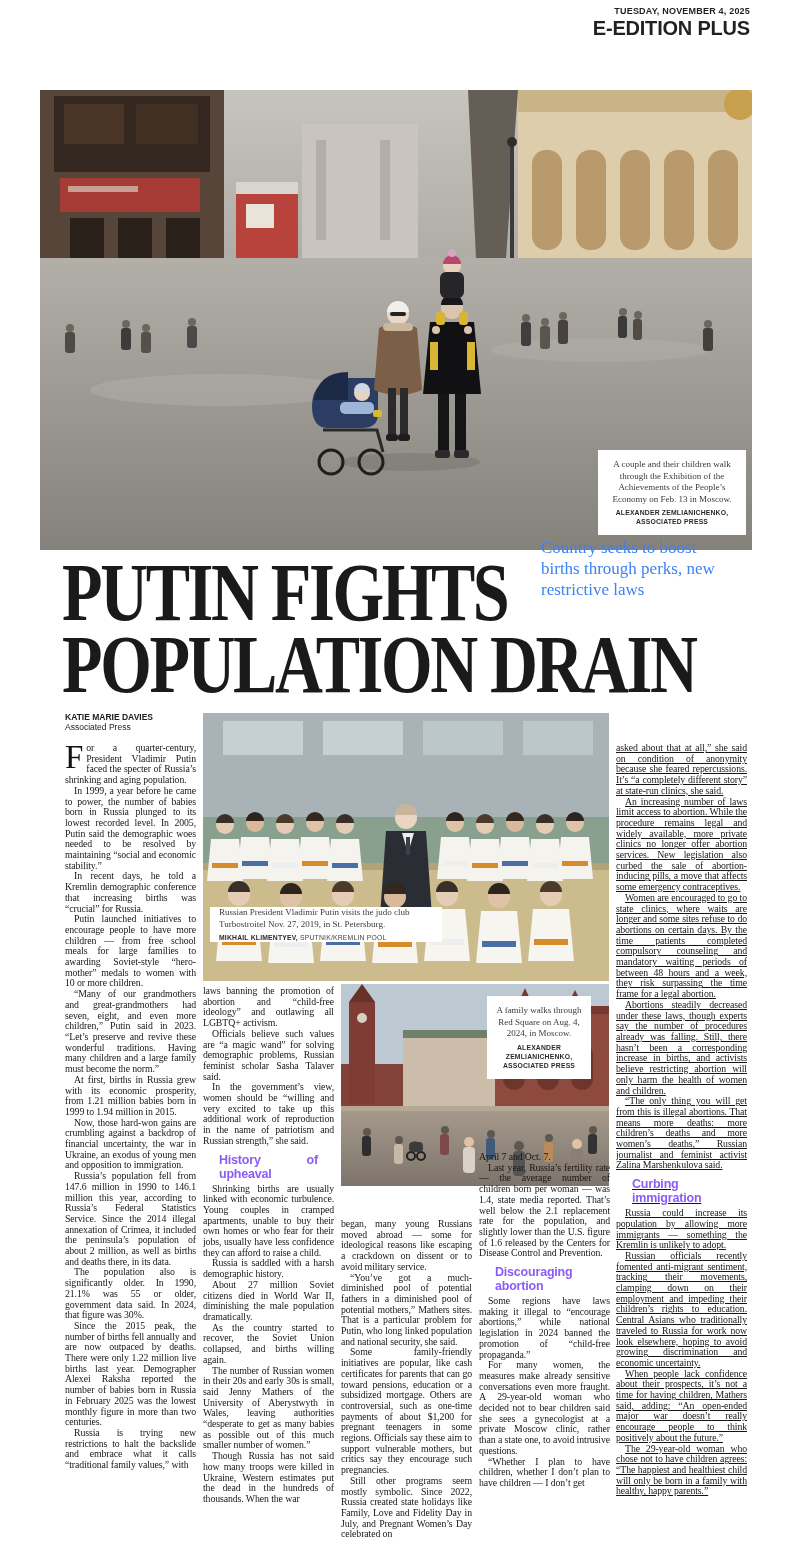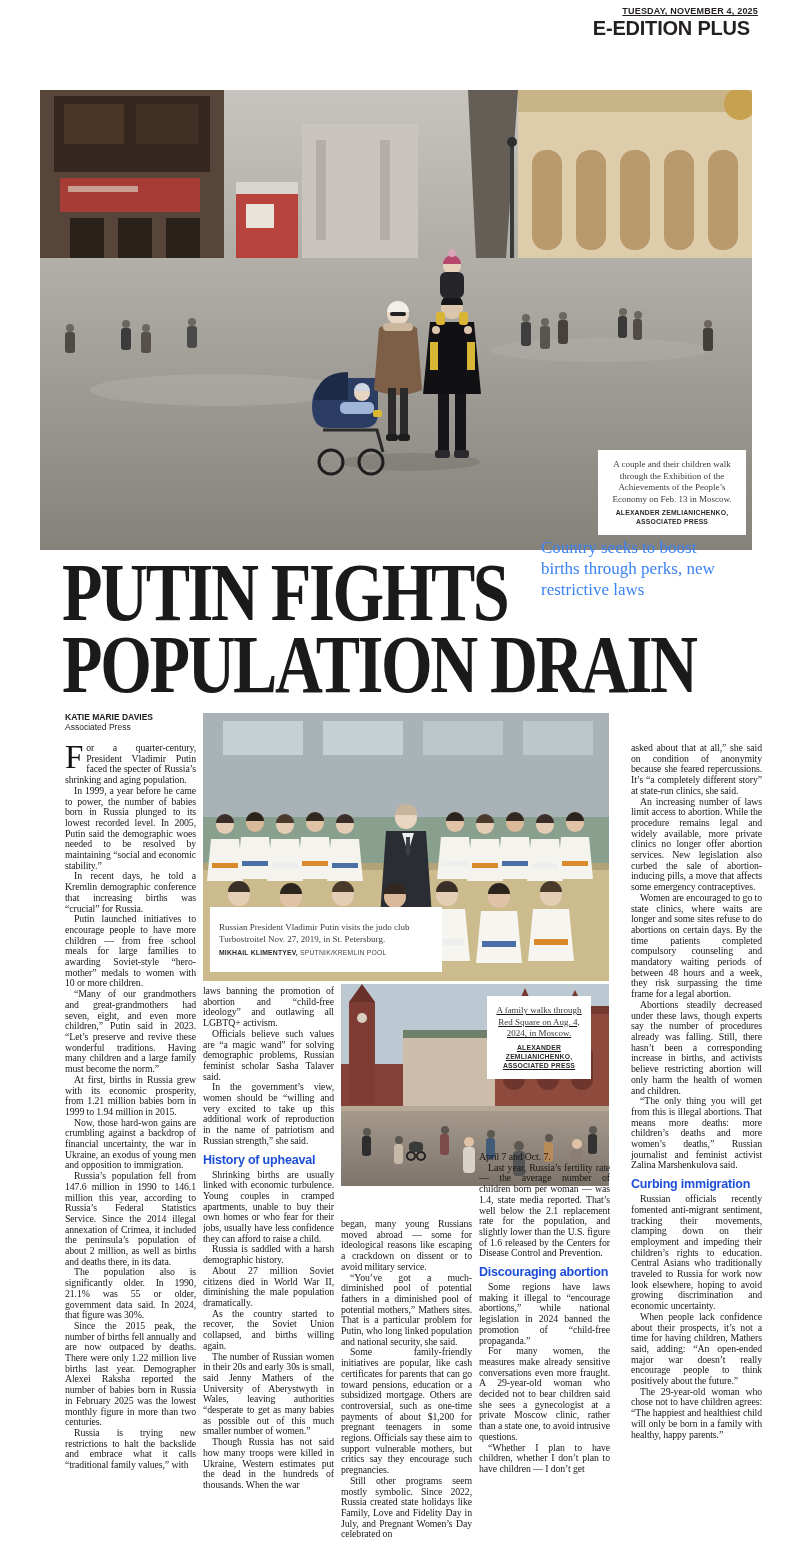--- a/index.html
+++ b/index.html
@@ -1,41 +1,41 @@
 <!DOCTYPE html>
 <html><head>
 <meta charset="utf-8">
 <style>
   html,body{margin:0;padding:0;background:#e9e9e9;}
   .page{position:relative;width:792px;height:1541px;background:#ffffff;margin:0 auto;
         font-family:"Liberation Serif",serif;color:#141414;overflow:hidden;}
 
   
-  .m-date{position:absolute;right:34px;top:6px;font:bold 9px/11px "Liberation Sans",sans-serif;
-          color:#231f20;letter-spacing:.2px;text-decoration:underline;}
+  .m-date{position:absolute;right:42px;top:6px;font:bold 9px/11px "Liberation Sans",sans-serif;
+          color:#231f20;letter-spacing:.2px;}
   .m-edition{position:absolute;right:42px;top:16px;font:bold 20px/24px "Liberation Sans",sans-serif;
           color:#231f20;letter-spacing:-.2px;}
   .section-label{position:absolute;left:0;top:64px;width:100%;text-align:center;
           font:bold 14px/16px "Liberation Sans",sans-serif;color:#231f20;letter-spacing:.4px;}
 
   
   .photo{position:absolute;overflow:hidden;background:#fde047;}
   .photo svg{display:block;width:100%;height:100%;}
   #lead-photo{left:40px;top:90px;width:712px;height:460px;}
   #judo-photo{left:203px;top:713px;width:406px;height:268px;}
   #rs-photo{left:341px;top:984px;width:268px;height:202px;}
 
   .capbox{position:absolute;background:#fff;box-sizing:border-box;}
   .cap{font:9px/11.5px "Liberation Serif",serif;color:#3a3a3a;}
   .credit{font:bold 6.8px/9px "Liberation Sans",sans-serif;color:#2b2b2b;letter-spacing:.2px;margin-top:3px;}
   .credit .org{font-weight:normal;color:#444;}
   .capbox.center{text-align:center;}
   #lead-capbox{left:558px;top:360px;width:148px;padding:9px 7px;}
-  #judo-capbox{left:7px;top:194px;width:232px;padding:15px 9px;text-align:left;}
-  #rs-capbox{left:146px;top:12px;width:104px;padding:9px 5px;text-decoration:underline;}
+  #judo-capbox{left:7px;top:194px;width:232px;padding:0 9px;text-align:left;}
+  #rs-capbox{left:146px;top:12px;width:104px;padding:9px 5px;}
 
   
   .hl{position:absolute;left:62px;font-family:"Liberation Serif",serif;font-weight:bold;
       font-size:83px;line-height:1;color:#1a1a1a;letter-spacing:-3px;white-space:nowrap;
       transform:scaleX(.8);transform-origin:0 0;}
   #hl1{top:551px;}
   #hl2{top:623px;}
   .deck{position:absolute;left:541px;top:537px;width:195px;
         font:17px/21px "Liberation Serif",serif;color:#3b82f6;}
 
@@ -43,26 +43,26 @@
   .by-author{position:absolute;left:65px;top:712px;font:bold 8.5px/10px "Liberation Sans",sans-serif;color:#1c1c1c;}
   .by-org{position:absolute;left:65px;top:722px;font:8.5px/10px "Liberation Sans",sans-serif;color:#1c1c1c;}
 
   
   .col{position:absolute;width:131px;overflow:hidden;text-align:justify;
        font:9.8px/10.7px "Liberation Serif",serif;color:#161616;letter-spacing:-.1px;}
   #col1{left:65px;top:743px;height:798px;}
   #col2{left:203px;top:986px;height:555px;}
   #col3{left:341px;top:1191px;height:350px;margin-top:28px;}
   #col4{left:479px;top:1152px;height:350px;}
-  #col5{left:631px;top:743px;height:798px;}
+  #col5{left:616px;top:743px;height:798px;text-decoration:underline;}
   .col p{margin:0;text-indent:9px;}
   .col p.nt{text-indent:0;}
   .dropcap{float:left;font-size:33px;line-height:27px;padding:1px 3px 0 0;font-weight:normal;color:#141414;}
-  .subhead{font:bold 12.5px/14px "Liberation Sans",sans-serif;color:#1d4ed8;
-           margin:6px 0 3px;text-indent:0;letter-spacing:-.2px;}
+  .subhead{font:bold 12.5px/14px "Liberation Sans",sans-serif;color:#8b5cf6;
+           margin:6px 16px 3px;text-indent:0;letter-spacing:-.2px;}
 </style>
 </head>
 <body>
 
 <div class="page">
 
   <div class="m-date">TUESDAY, NOVEMBER 4, 2025</div>
   <div class="m-edition">E-EDITION PLUS</div>
 
   <div class="photo" id="lead-photo">
@@ -470,18 +470,19 @@
     <p>“Whether I plan to have children, whether I don’t plan to have children — I don’t get</p>
   </div>
 
   <div class="col" id="col5">
     <p class="nt">asked about that at all,” she said on condition of anonymity because she feared repercussions. It’s “a completely different story” at state-run clinics, she said.</p>
     <p>An increasing number of laws limit access to abortion. While the procedure remains legal and widely available, more private clinics no longer offer abortion services. New legislation also curbed the sale of abortion-inducing pills, a move that affects some emergency contraceptives.</p>
     <p>Women are encouraged to go to state clinics, where waits are longer and some sites refuse to do abortions on certain days. By the time patients completed compulsory counseling and mandatory waiting periods of between 48 hours and a week, they risk surpassing the time frame for a legal abortion.</p>
     <p>Abortions steadily decreased under these laws, though experts say the number of procedures already was falling. Still, there hasn’t been a corresponding increase in births, and activists believe restricting abortion will only harm the health of women and children.</p>
     <p>“The only thing you will get from this is illegal abortions. That means more deaths: more children’s deaths and more women’s deaths,” Russian journalist and feminist activist Zalina Marshenkulova said.</p>
     <div class="subhead">Curbing immigration</div>
+    <p>Russia could increase its population by allowing more immigrants — something the Kremlin is unlikely to adopt.</p>
     <p>Russian officials recently fomented anti-migrant sentiment, tracking their movements, clamping down on their employment and impeding their children’s rights to education. Central Asians who traditionally traveled to Russia for work now look elsewhere, hoping to avoid growing discrimination and economic uncertainty.</p>
     <p>When people lack confidence about their prospects, it’s not a time for having children, Mathers said, adding: “An open-ended major war doesn’t really encourage people to think positively about the future.”</p>
     <p>The 29-year-old woman who chose not to have children agrees: “The happiest and healthiest child will only be born in a family with healthy, happy parents.”</p>
   </div>
 
 </div>
 
 </body></html>

